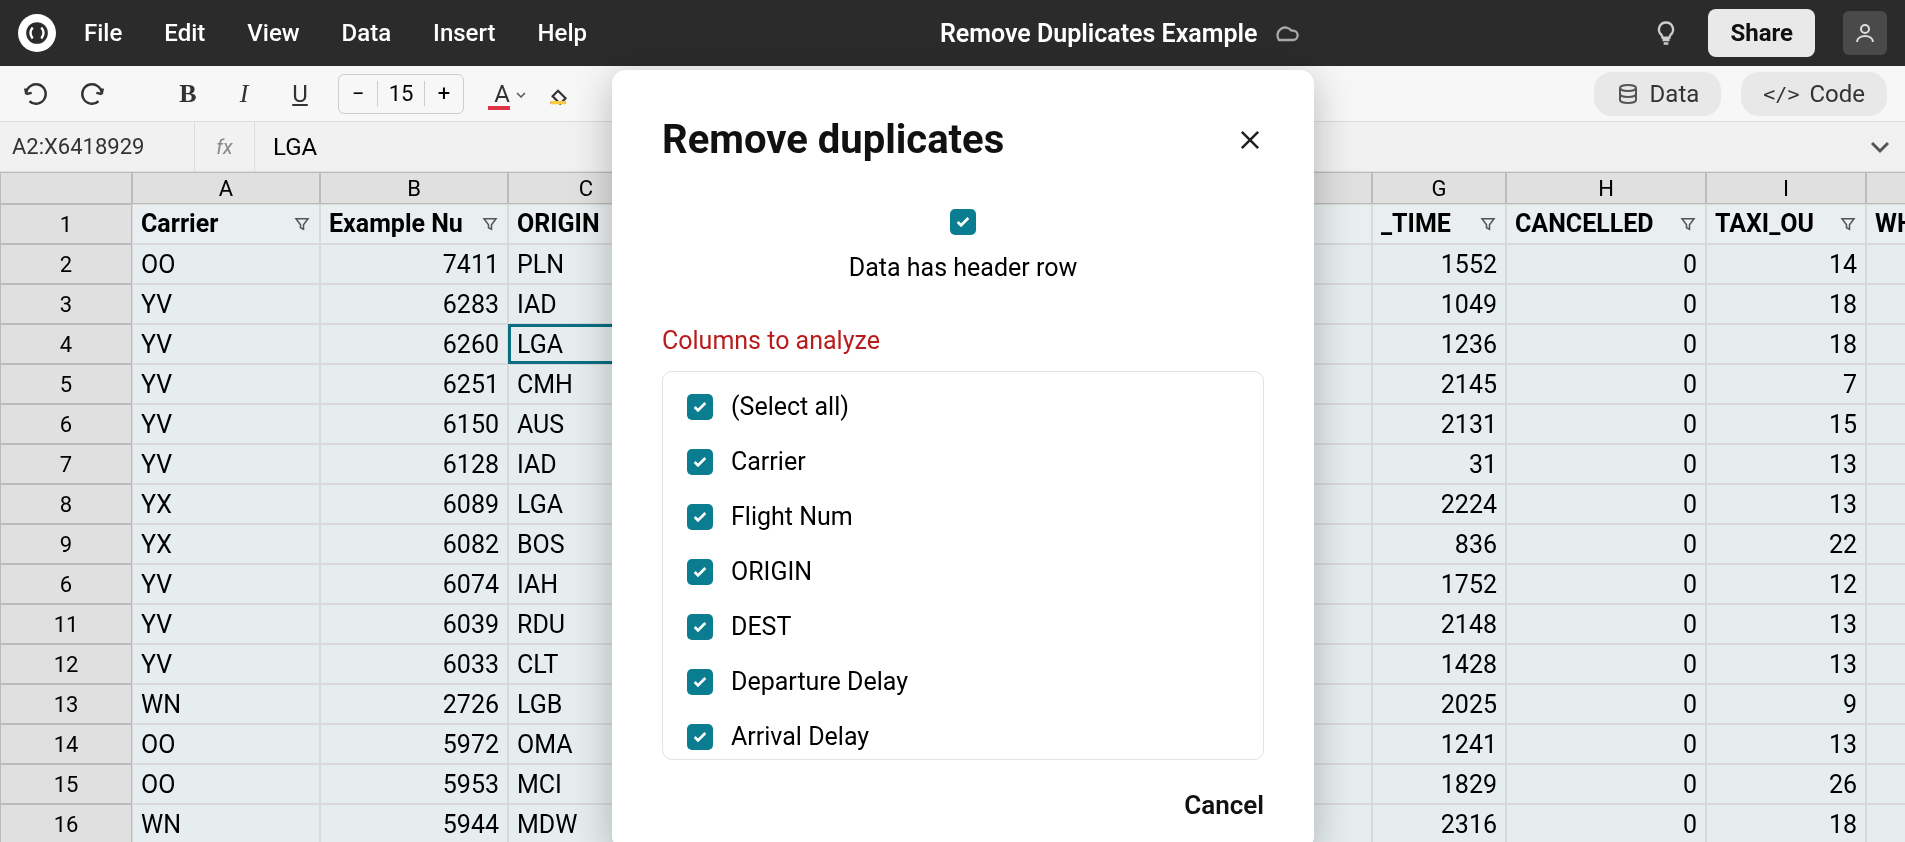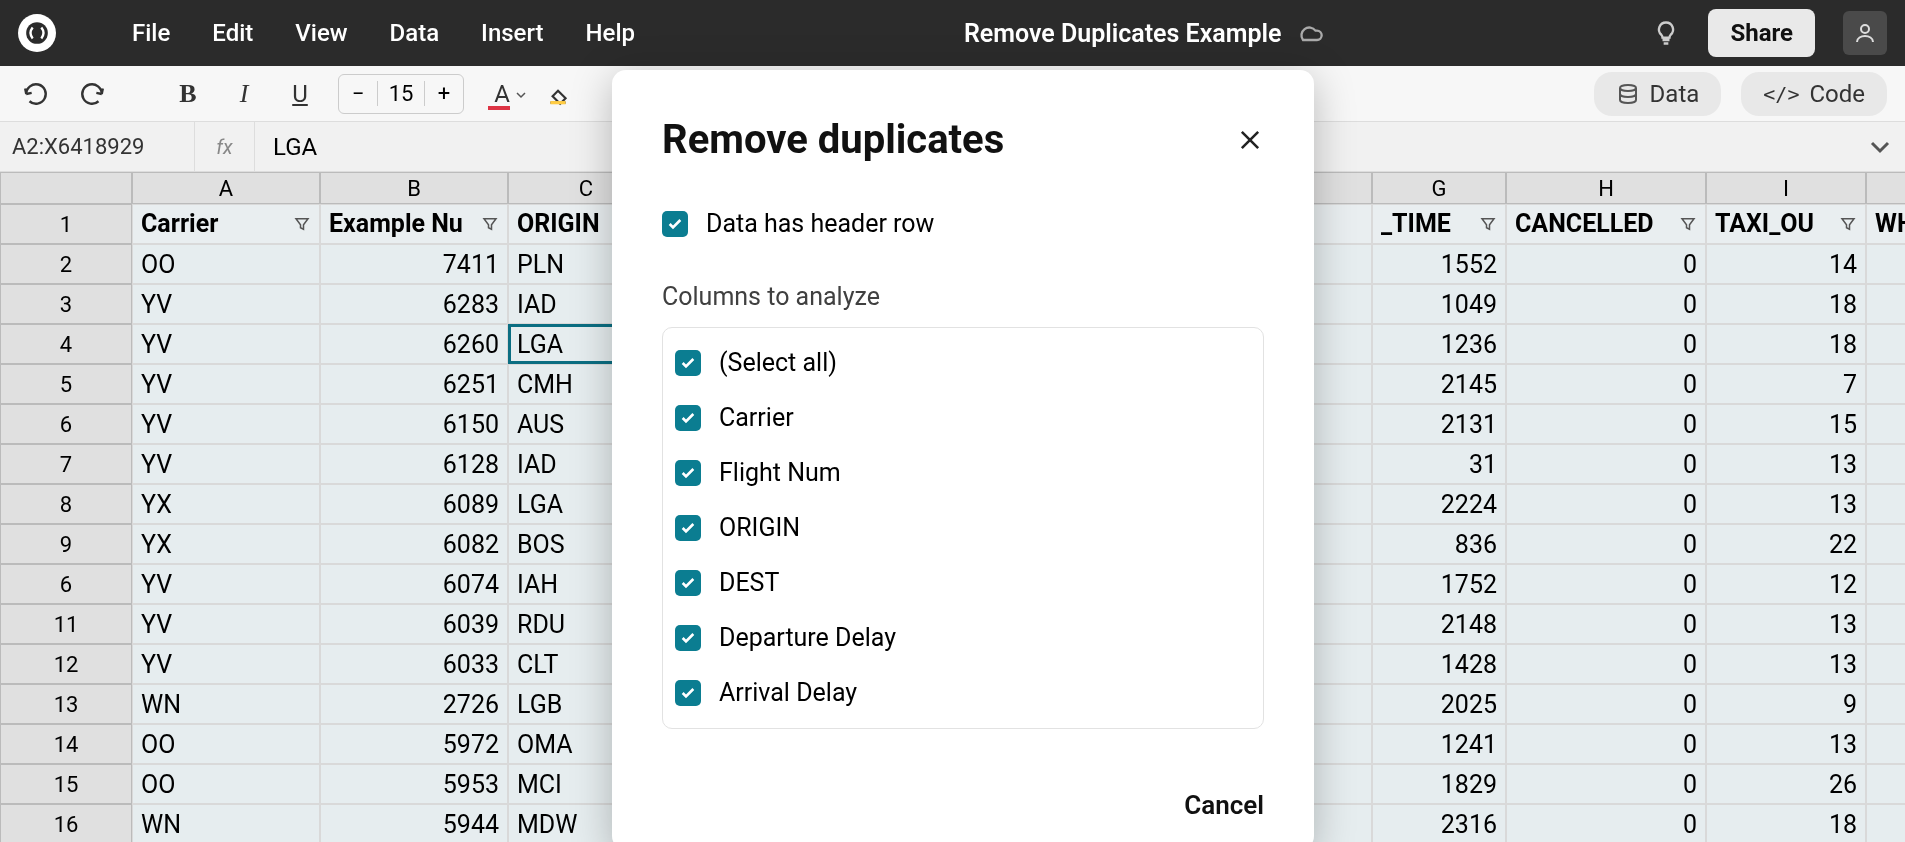--- a/index.html
+++ b/index.html
@@ -2,21 +2,21 @@
 <html><head>
 <meta charset="utf-8">
 <style>
 * { box-sizing: border-box; margin: 0; padding: 0; }
 body { font-family: -apple-system, BlinkMacSystemFont, "Segoe UI", Roboto, sans-serif; background: #f5f5f5; overflow: hidden; width: 1905px; height: 842px; position: relative; }
 
 
 .menubar { background: #2b2b2b; height: 66px; display: flex; align-items: center; padding: 0 18px; color: #fff; gap: 28px; }
 .logo { width: 38px; height: 38px; border-radius: 50%; background: #fff; display: flex; align-items: center; justify-content: center; }
 .logo svg { width: 26px; height: 26px; }
-.menu-items { display: flex; gap: 42px; font-size: 24px; font-weight: 500; margin-left: 48px; }
+.menu-items { display: flex; gap: 42px; font-size: 24px; font-weight: 500; }
 .menu-item { cursor: pointer; }
 .doc-title-wrap { flex: 1; display: flex; align-items: center; justify-content: center; gap: 14px; }
 .doc-title { font-size: 25px; font-weight: 600; }
 .cloud-icon { color: #aaa; }
 .menubar-right { display: flex; align-items: center; gap: 28px; }
 .bulb-btn { color: #ccc; cursor: pointer; }
 .share-btn { background: #e9e9e9; color: #111; font-weight: 700; font-size: 24px; padding: 10px 22px; border-radius: 8px; cursor: pointer; }
 .user-btn { background: #4a4a4a; width: 44px; height: 44px; border-radius: 6px; display: flex; align-items: center; justify-content: center; color: #ddd; cursor: pointer; }
 
 
@@ -47,23 +47,23 @@
 .filter-ic { color: #555; }
 .corner { background: #e0e0e0; border: 1px solid #bbb; }
 .cell.selected { outline: 3px solid #0b6e82; outline-offset: -3px; }
 
 
 .modal-backdrop { position: absolute; inset: 0; }
 .modal { position: absolute; top: 70px; left: 612px; width: 702px; height: 780px; background: #fff; border-radius: 14px; box-shadow: 0 8px 40px rgba(0,0,0,0.25); padding: 46px 50px 30px 50px; display: flex; flex-direction: column; }
 .modal-title-row { display: flex; justify-content: space-between; align-items: center; }
 .modal-title { font-size: 40px; font-weight: 700; color: #111; }
 .close-btn { cursor: pointer; font-size: 28px; color: #222; }
-.header-row-chk { margin-top: 46px; display: flex; align-items: center; gap: 18px; font-size: 25px; }
-.section-label { margin-top: 44px; font-size: 25px; color: #404040; }
-.col-list { margin-top: 16px; border: 1px solid #e2e2e2; border-radius: 10px; height: 402px; overflow-y: auto; padding: 20px 12px; display: flex; flex-direction: column; gap: 26px; }
+.header-row-chk { margin-top: 46px; display: flex; align-items: center; gap: 18px; font-size: 25px; flex-direction: column; }
+.section-label { margin-top: 44px; font-size: 25px; color: #b91c1c; }
+.col-list { margin-top: 16px; border: 1px solid #e2e2e2; border-radius: 10px; height: 402px; overflow-y: auto; padding: 20px 24px; display: flex; flex-direction: column; gap: 26px; }
 .col-item { display: flex; align-items: center; gap: 18px; font-size: 25px; }
 .chk { width: 26px; height: 26px; border-radius: 5px; background: #0b7d91; display: flex; align-items: center; justify-content: center; color: #fff; flex-shrink: 0; cursor: pointer; }
 .modal-actions { margin-top: auto; display: flex; justify-content: flex-end; gap: 20px; align-items: flex-start; padding-top: 30px; }
 .cancel-btn { font-size: 26px; font-weight: 600; color: #111; cursor: pointer; }
 .apply-btn { background: #0b7d91; color: #fff; font-size: 26px; font-weight: 700; padding: 14px 28px; border-radius: 8px; cursor: pointer; }
 
 
 .col-list::-webkit-scrollbar { width: 10px; }
 .col-list::-webkit-scrollbar-thumb { background: #c8c8c8; border-radius: 5px; }
 .col-list::-webkit-scrollbar-track { background: transparent; }

